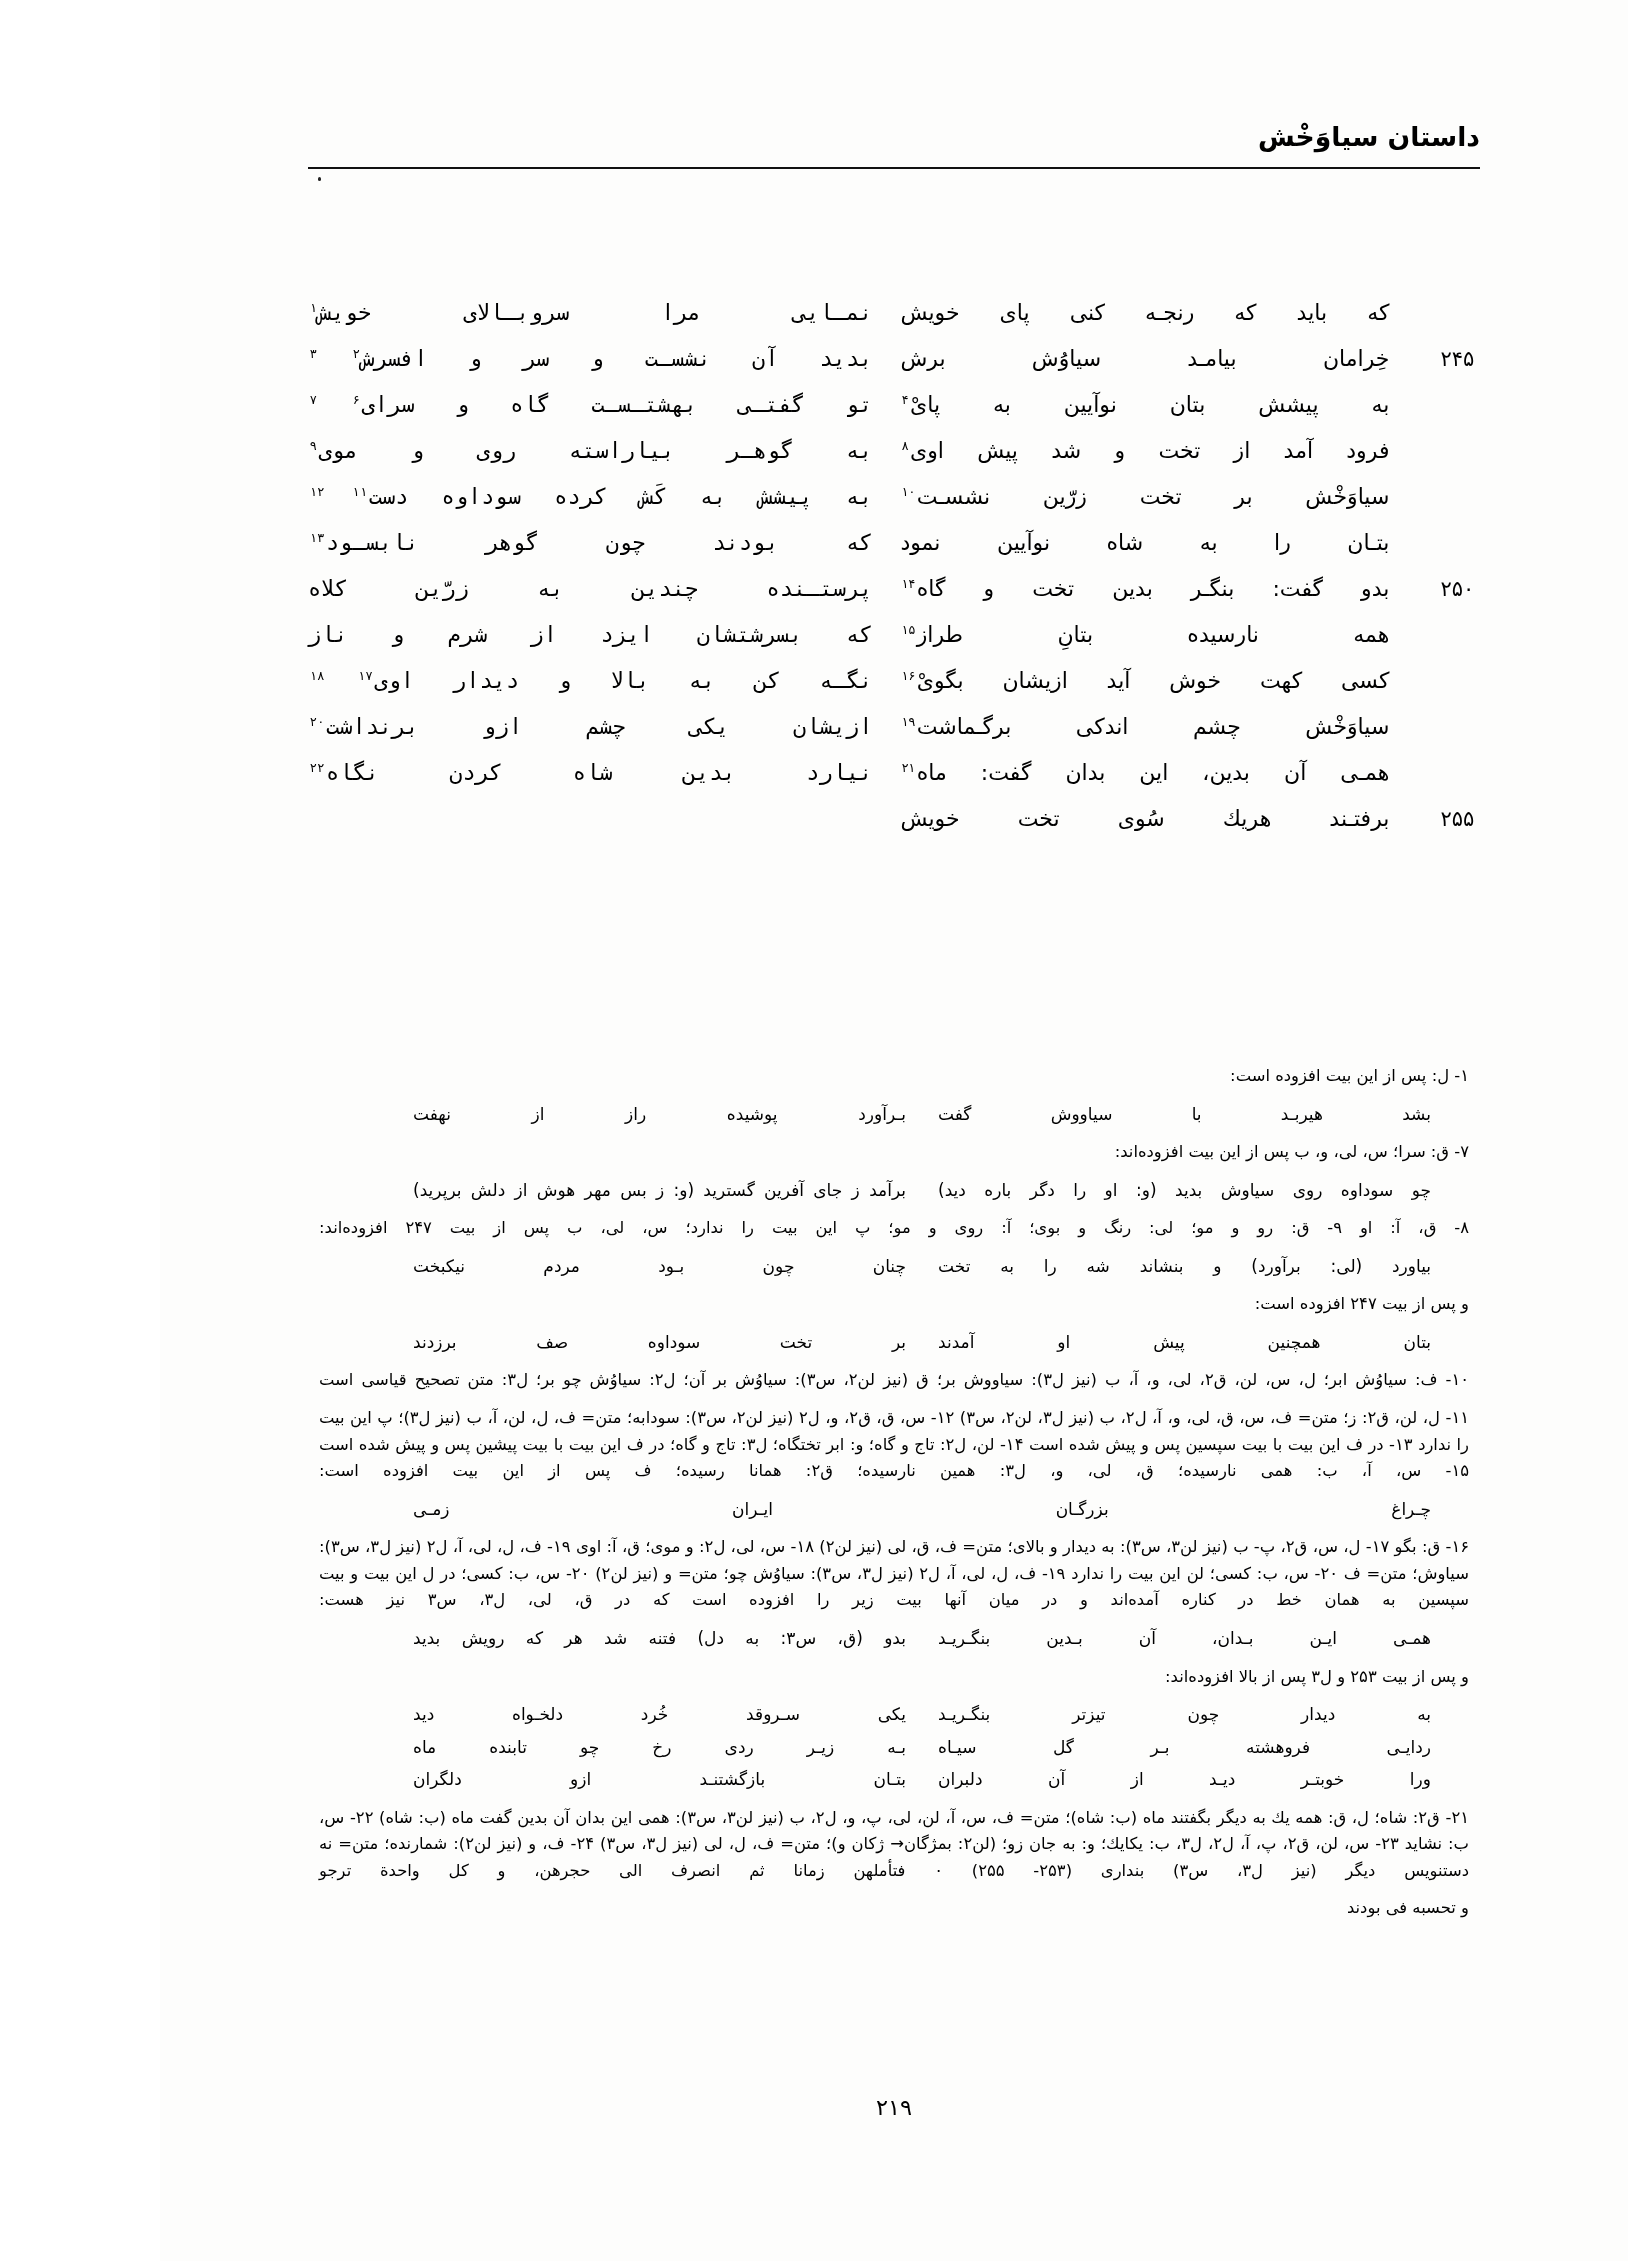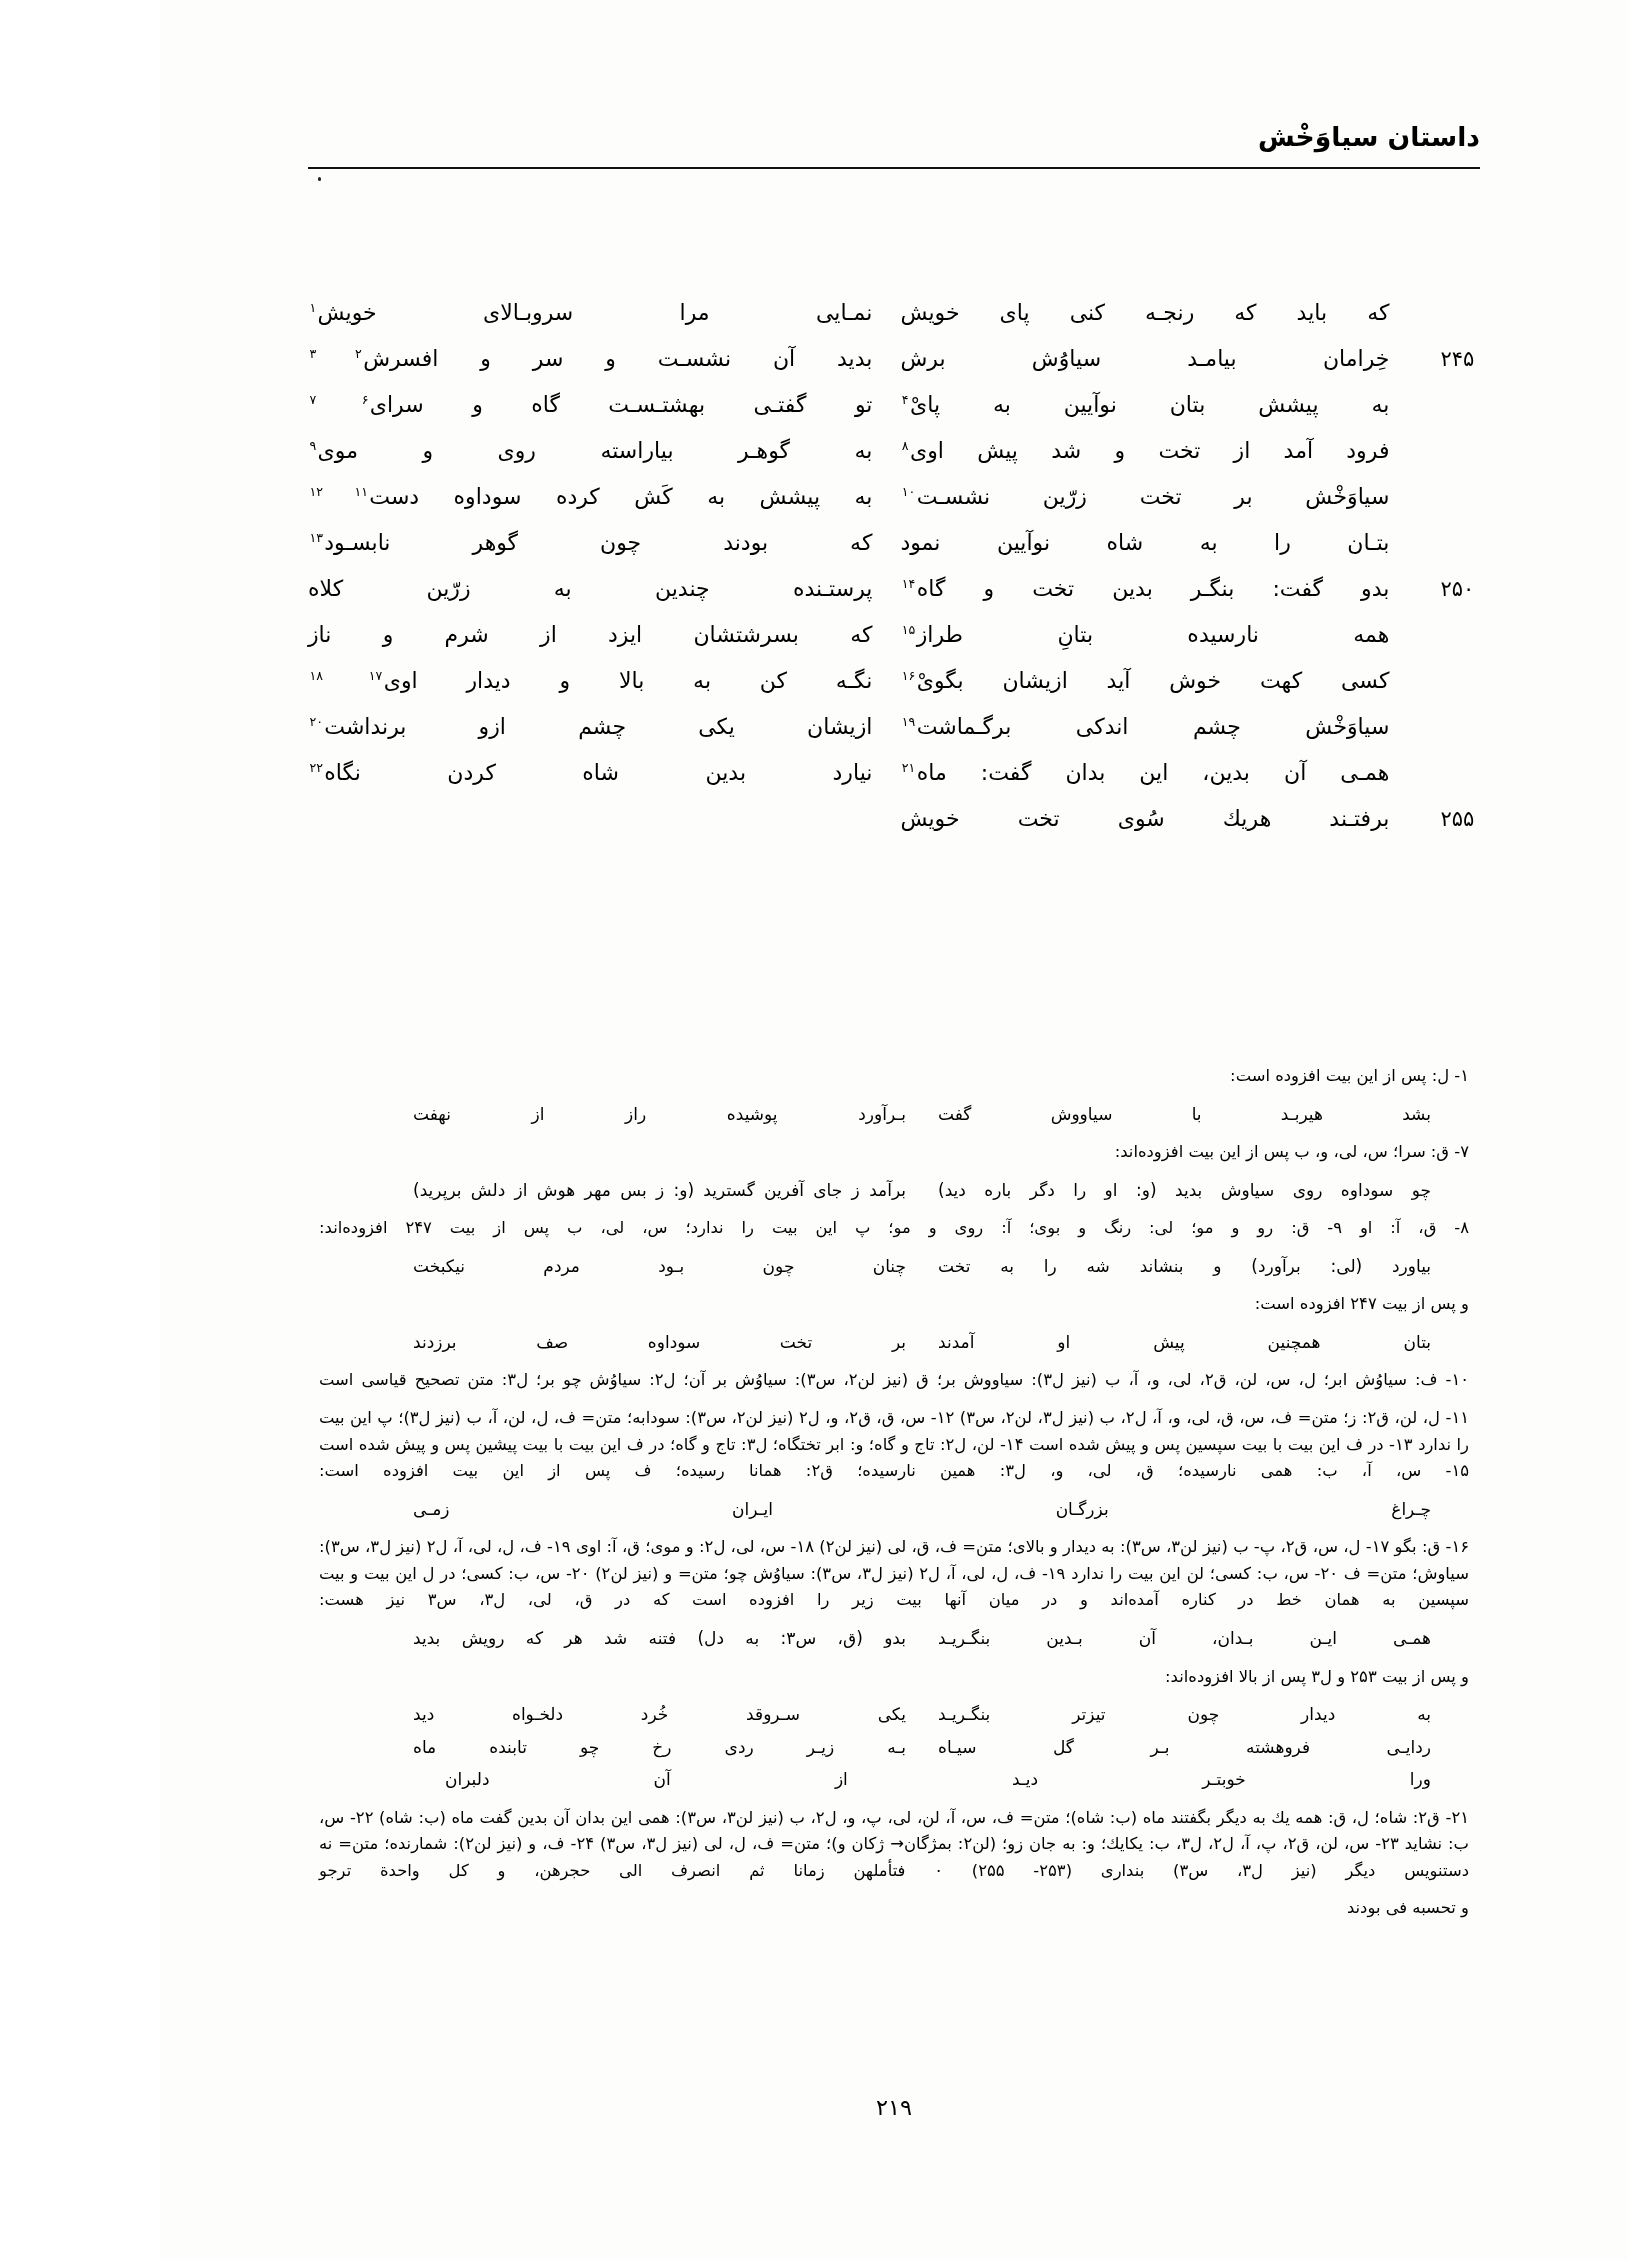--- a/index.html
+++ b/index.html
@@ -86,20 +86,21 @@
   .hemi-a {
     flex: 0 0 489px;
     text-align: justify;
     text-align-last: justify;
     padding-left: 28px;
   }
   .hemi-b {
     flex: 1 1 auto;
     text-align: justify;
     text-align-last: justify;
+    font-family: Liberation Mono, monospace;
   }
   sup.fn {
     font-size: 12.6px;
     vertical-align: super;
     line-height: 0;
     padding: 0 1.4px;
   }
 
   
   .notes {
@@ -261,20 +262,21 @@
       <div class="note-couplet">
         <div class="nc-a">به دیدار چون تیزتر بنگـریـد</div>
         <div class="nc-b">یکی سـروقد خُرد دلخـواه دید</div>
       </div>
       <div class="note-couplet">
         <div class="nc-a">ردایـی فروهشته بـر گل سیـاه</div>
         <div class="nc-b">بـه زیـر ردی رخ چو تابنده ماه</div>
       </div>
       <div class="note-couplet">
         <div class="nc-a">ورا خوبتـر دیـد از آن دلبران</div>
+        <div class="nc-b">بتـان بازگشتنـد ازو دلگران</div>
       </div>
       <p class="note-line justified">۲۱- ق۲: شاه؛ ل، ق: همه یك به دیگر بگفتند ماه (ب: شاه)؛ متن= ف، س، آ، لن، لی، پ، و، ل۲، ب (نیز لن۳، س۳): همی این بدان آن بدین گفت ماه (ب: شاه)   ۲۲- س، ب: نشاید   ۲۳- س، لن، ق۲، پ، آ، ل۲، ل۳، ب: یكایك؛ و: به جان زو؛ (لن۲: بمژگان→ ژکان و)؛ متن= ف، ل، لی (نیز ل۳، س۳)   ۲۴- ف، و (نیز لن۲): شمارنده؛ متن= نه دستنویس دیگر (نیز ل۳، س۳)   بنداری (۲۵۳- ۲۵۵) ۰ فتأملهن زمانا ثم انصرف الی حجرهن، و کل واحدة ترجو</p>
       <p class="note-line lead">و تحسبه فی بودند</p>
     </div>
 
   <div class="folio">۲۱۹</div>
 
 </div>
 
 

